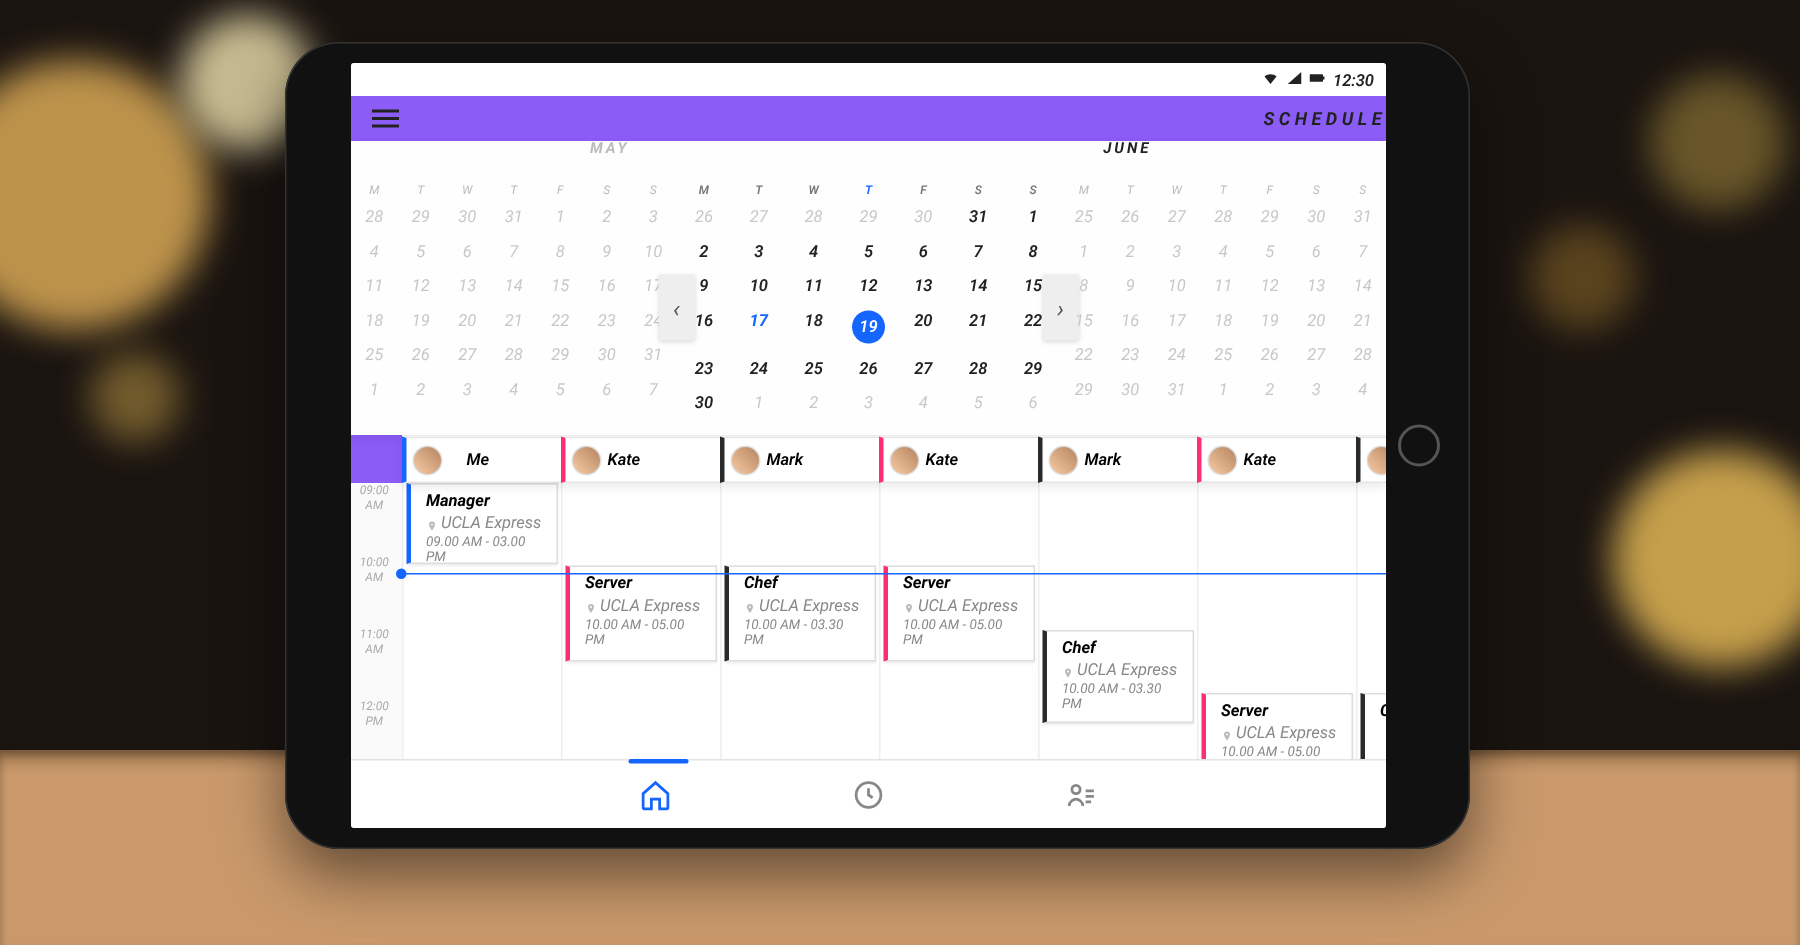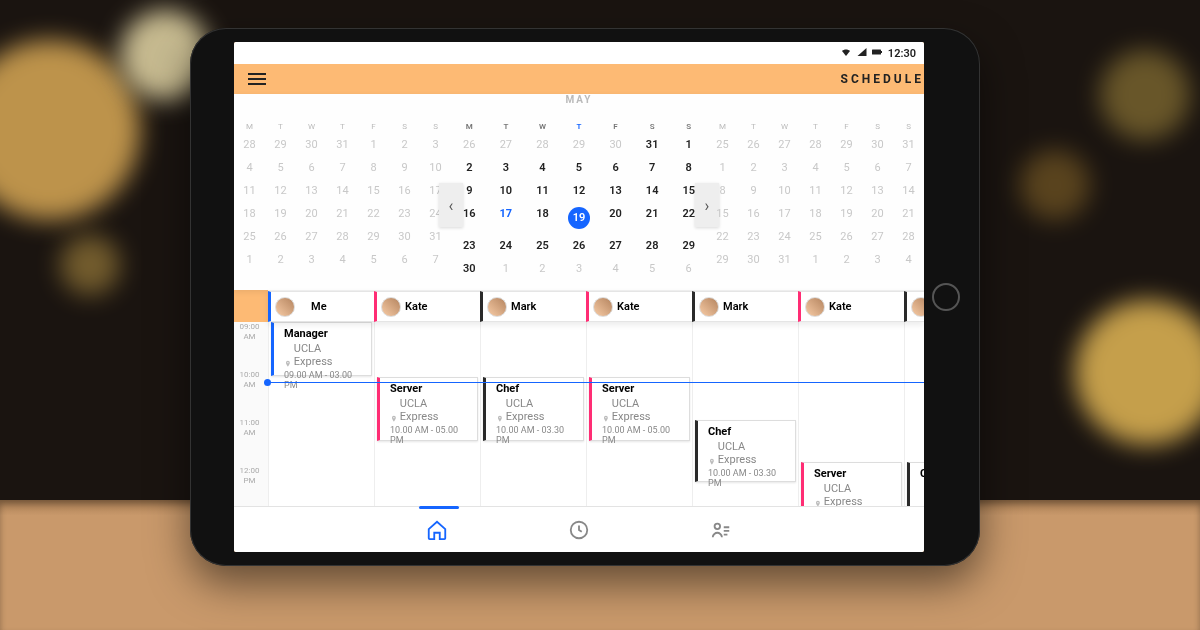--- a/index.html
+++ b/index.html
@@ -11,22 +11,22 @@
 .table { position:absolute; left:0; right:0; bottom:0; height:130px;
   background:linear-gradient(#a67b52 0%,#c9996b 12%,#c9996b 100%);
   box-shadow: inset 0 4px 6px rgba(0,0,0,.3); }
 
 
 .tablet { position:absolute; left:190px; top:28px; width:790px; height:538px;
   background:#111; border-radius:36px; padding:14px 56px 14px 44px;
   box-shadow:0 18px 40px rgba(0,0,0,.5), 0 0 0 1px #333 inset; }
 .home-btn { position:absolute; right:20px; top:50%; width:28px; height:28px; margin-top:-14px;
   border:2px solid #555; border-radius:50%; }
-.screen { position:absolute; left:44px; right:56px; top:14px; bottom:14px; background:#fdba74;
-  border-radius:2px; overflow:hidden; display:flex; flex-direction:column; }
+.screen { position:absolute; left:44px; right:56px; top:14px; bottom:14px; background:#8b5cf6;
+  border-radius:2px; overflow:hidden; display:flex; flex-direction:column;font-style:italic; }
 
 
 .status { height:22px; background:#fff; display:flex; justify-content:flex-end; align-items:center;
   gap:4px; padding:0 8px; font-size:11px; color:#222; font-weight:600;}
 .status svg { width:12px; height:12px; }
 
 
 .header { height:30px; position:relative; display:flex; align-items:center; justify-content:flex-end;}
 .hamburger { position:absolute; left:14px; top:6px; width:18px; }
 .hamburger div { height:2px; background:#222; margin:3px 0; }
@@ -131,20 +131,21 @@
           <div></div>
           <div></div>
           <div></div>
         </div>
       <div class="title">SCHEDULE</div>
     </div>
 
     <div class="months-wrap">
       <div class="months">
         <div>MAY</div>
+        <div class="cur">JUNE</div>
       </div>
 
       <div class="cal">
         <div class="cal-side">
           <div class="cal-grid" id="cal-left">
               <div class="hd">M</div>
               <div class="hd">T</div>
               <div class="hd">W</div>
               <div class="hd">T</div>
               <div class="hd">F</div>

